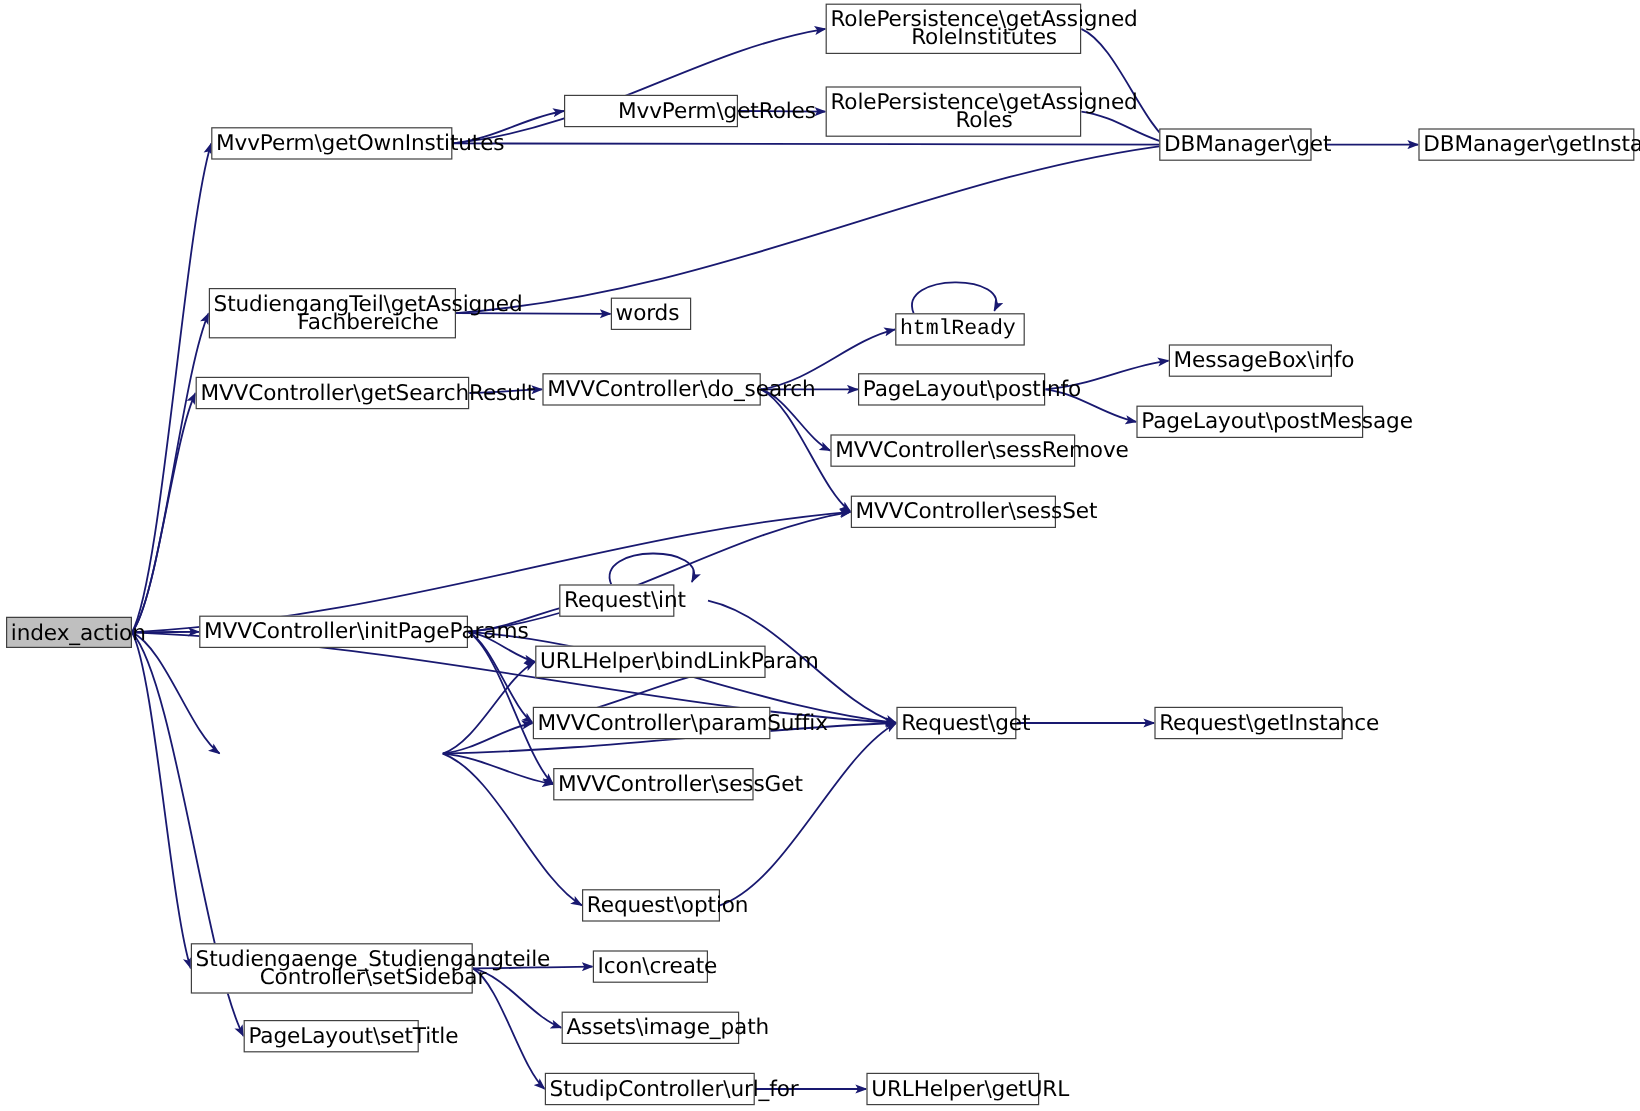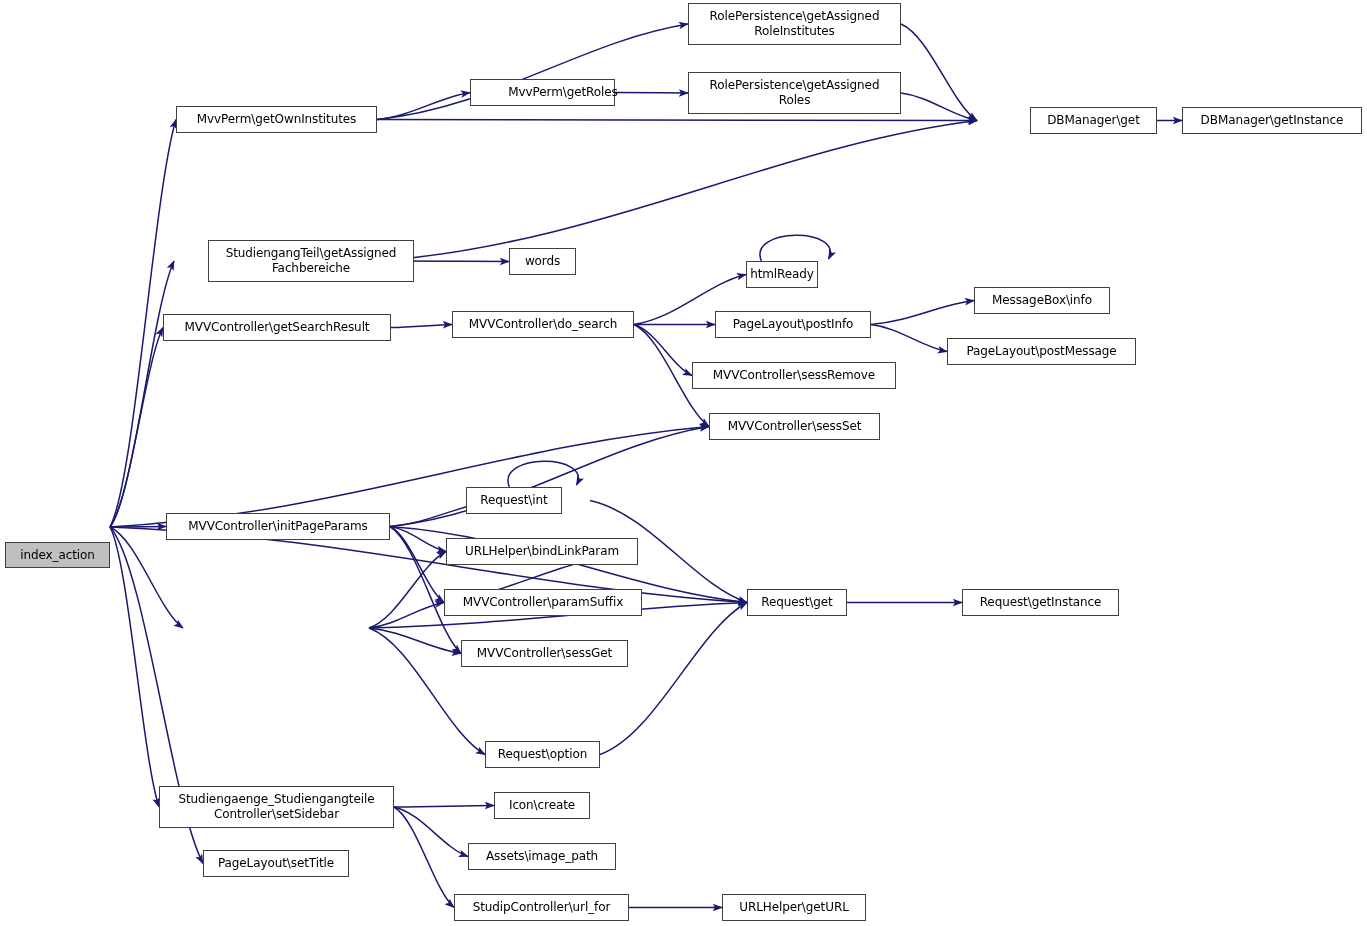--- a/index.html
+++ b/index.html
@@ -32,23 +32,22 @@
     height: 926px;
   }
   .node {
     position: absolute;
     box-sizing: border-box;
     border: 1px solid #404040;
     background: #ffffff;
     color: #000000;
     display: flex;
     align-items: center;
-    justify-content: center;
     text-align: center;
-    font-size: 12px;
+    font-size: 18px;
     line-height: 15px;
     letter-spacing: -0.1px;
     white-space: pre-line;
     padding: 0 3px;
   }
   .node.current {
     background: #bfbfbf;
   }
 </style>
 </head>
@@ -104,35 +103,35 @@
         <path d="M369,628 C413.08,644.4449999999999 445.56,731.73 485,754.5" marker-end="url(#arrow)"></path>
         <path d="M600,754.5 C655.86,734.74 697.02,629.86 747,602.5" marker-end="url(#arrow)"></path>
         <path d="M847,602.5 C890.7,602.5 922.9,602.5 962,602.5" marker-end="url(#arrow)"></path>
         <path d="M394,807 C432,806.8050000000001 460,805.77 494,805.5" marker-end="url(#arrow)"></path>
         <path d="M394,807 C422.12,813.4350000000001 442.84000000000003,847.59 468,856.5" marker-end="url(#arrow)"></path>
         <path d="M394,807 C416.8,820.0649999999999 433.6,889.41 454,907.5" marker-end="url(#arrow)"></path>
         <path d="M629,907.5 C664.34,907.5 690.38,907.5 722,907.5" marker-end="url(#arrow)"></path>
       </g>
   </svg>
   <div id="node-layer">
-      <div class="node current" style="left: 5px; top: 514px; width: 105px; height: 26px; margin-top: 28px;"><span>index_action</span></div>
+      <div class="node current" style="left: 5px; top: 514px; width: 105px; height: 26px;"><span>index_action</span></div>
       <div class="node" style="left: 176px; top: 106px; width: 201px; height: 27px;"><span>MvvPerm\getOwnInstitutes</span></div>
       <div class="node" style="left: 470px; top: 79px; width: 145px; height: 27px; padding-left: 44px;"><span>MvvPerm\getRoles</span></div>
       <div class="node" style="left: 688px; top: 3px; width: 213px; height: 42px;"><span>RolePersistence\getAssigned
 RoleInstitutes</span></div>
       <div class="node" style="left: 688px; top: 72px; width: 213px; height: 42px;"><span>RolePersistence\getAssigned
 Roles</span></div>
-      <div class="node" style="left: 1030px; top: 107px; width: 127px; height: 27px;"><span>DBManager\get</span></div>
+      <div class="node" style="left: 966px; top: 107px; width: 127px; height: 27px;"><span>DBManager\get</span></div>
       <div class="node" style="left: 1182px; top: 107px; width: 180px; height: 27px;"><span>DBManager\getInstance</span></div>
-      <div class="node" style="left: 174px; top: 240px; width: 206px; height: 42px; margin-left: 34px;"><span>StudiengangTeil\getAssigned
+      <div class="node" style="left: 174px; top: 240px; width: 206px; height: 42px;"><span>StudiengangTeil\getAssigned
 Fachbereiche</span></div>
       <div class="node" style="left: 509px; top: 248px; width: 67px; height: 27px;"><span>words</span></div>
       <div class="node" style="left: 163px; top: 314px; width: 228px; height: 27px;"><span>MVVController\getSearchResult</span></div>
       <div class="node" style="left: 452px; top: 311px; width: 182px; height: 27px;"><span>MVVController\do_search</span></div>
-      <div class="node" style="left: 746px; top: 261px; width: 72px; height: 27px;"><span>htmlReady</span></div>
+      <div class="node" style="left: 746px; top: 261px; width: 108px; height: 27px; font-family: Liberation Mono, monospace;"><span>htmlReady</span></div>
       <div class="node" style="left: 715px; top: 311px; width: 156px; height: 27px;"><span>PageLayout\postInfo</span></div>
       <div class="node" style="left: 974px; top: 287px; width: 136px; height: 27px;"><span>MessageBox\info</span></div>
       <div class="node" style="left: 947px; top: 338px; width: 189px; height: 27px;"><span>PageLayout\postMessage</span></div>
       <div class="node" style="left: 692px; top: 362px; width: 204px; height: 27px;"><span>MVVController\sessRemove</span></div>
       <div class="node" style="left: 709px; top: 413px; width: 171px; height: 27px;"><span>MVVController\sessSet</span></div>
       <div class="node" style="left: 166px; top: 513px; width: 224px; height: 27px;"><span>MVVController\initPageParams</span></div>
       <div class="node" style="left: 466px; top: 487px; width: 96px; height: 27px;"><span>Request\int</span></div>
       <div class="node" style="left: 446px; top: 538px; width: 192px; height: 27px;"><span>URLHelper\bindLinkParam</span></div>
       <div class="node" style="left: 444px; top: 589px; width: 198px; height: 27px;"><span>MVVController\paramSuffix</span></div>
       <div class="node" style="left: 461px; top: 640px; width: 167px; height: 27px;"><span>MVVController\sessGet</span></div>

